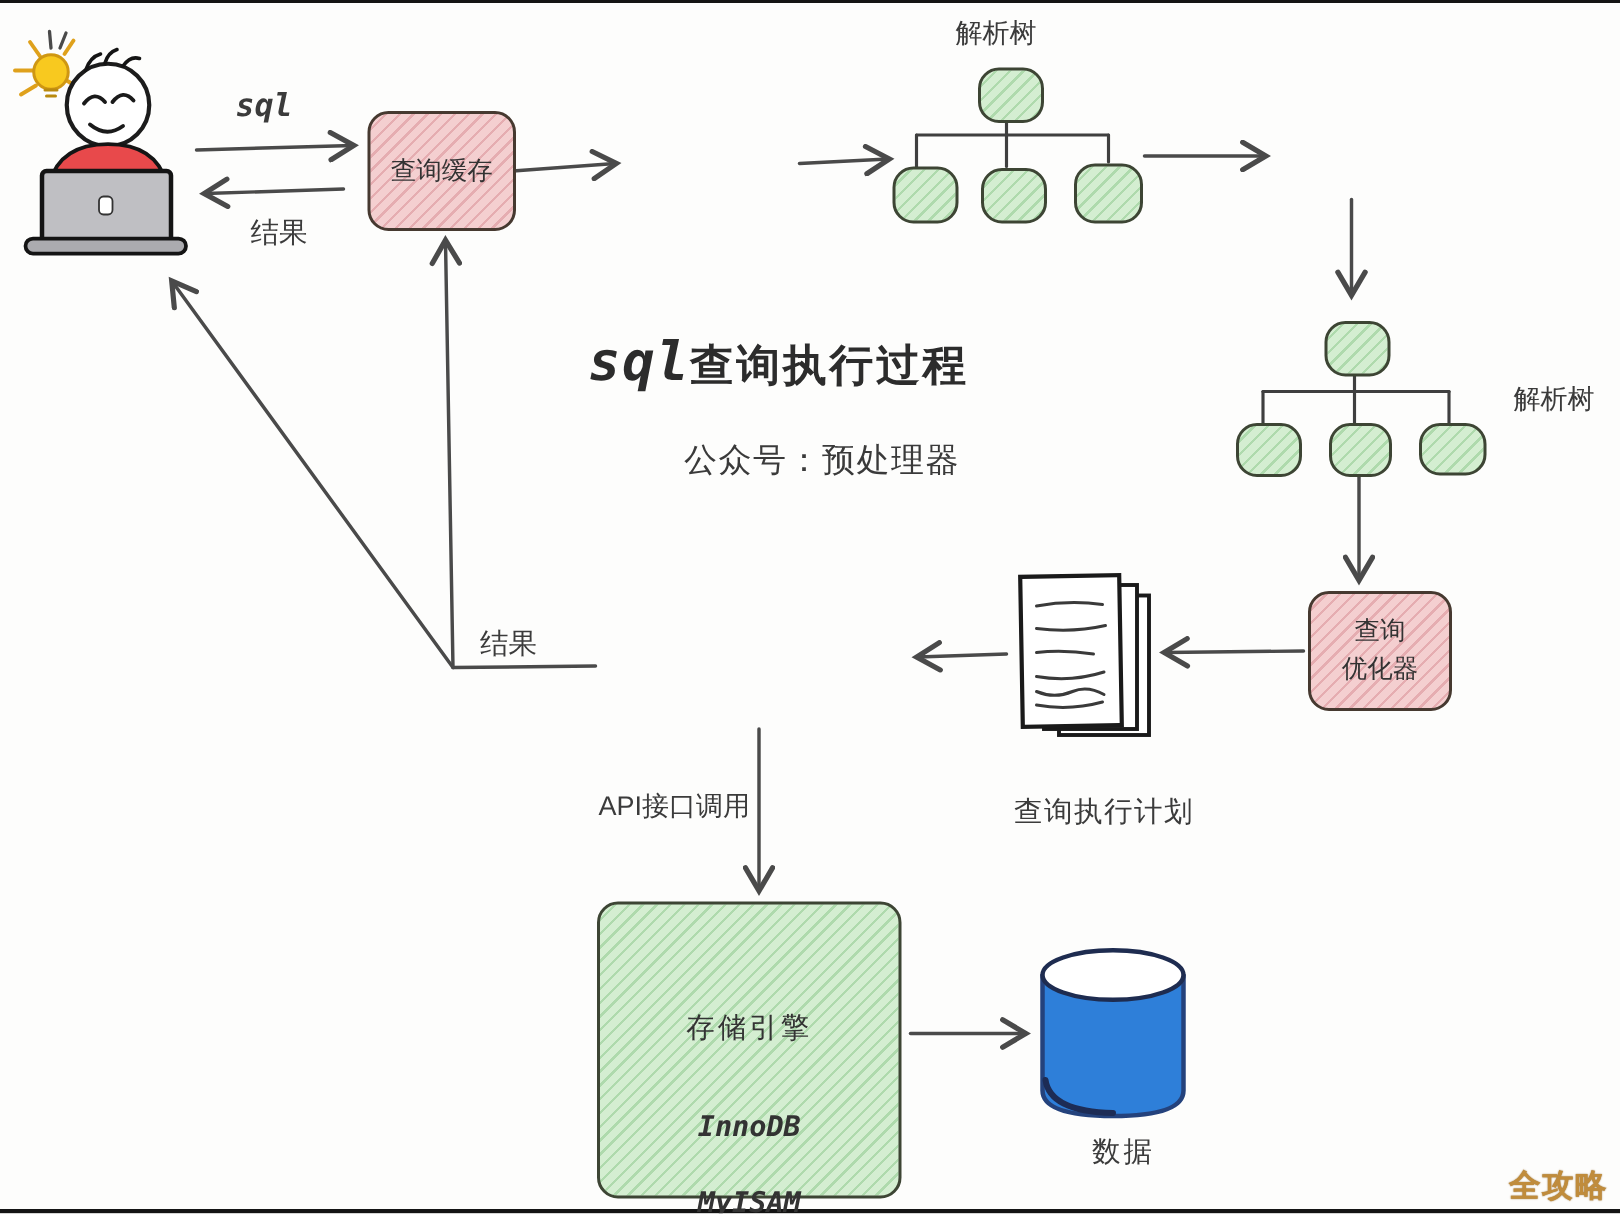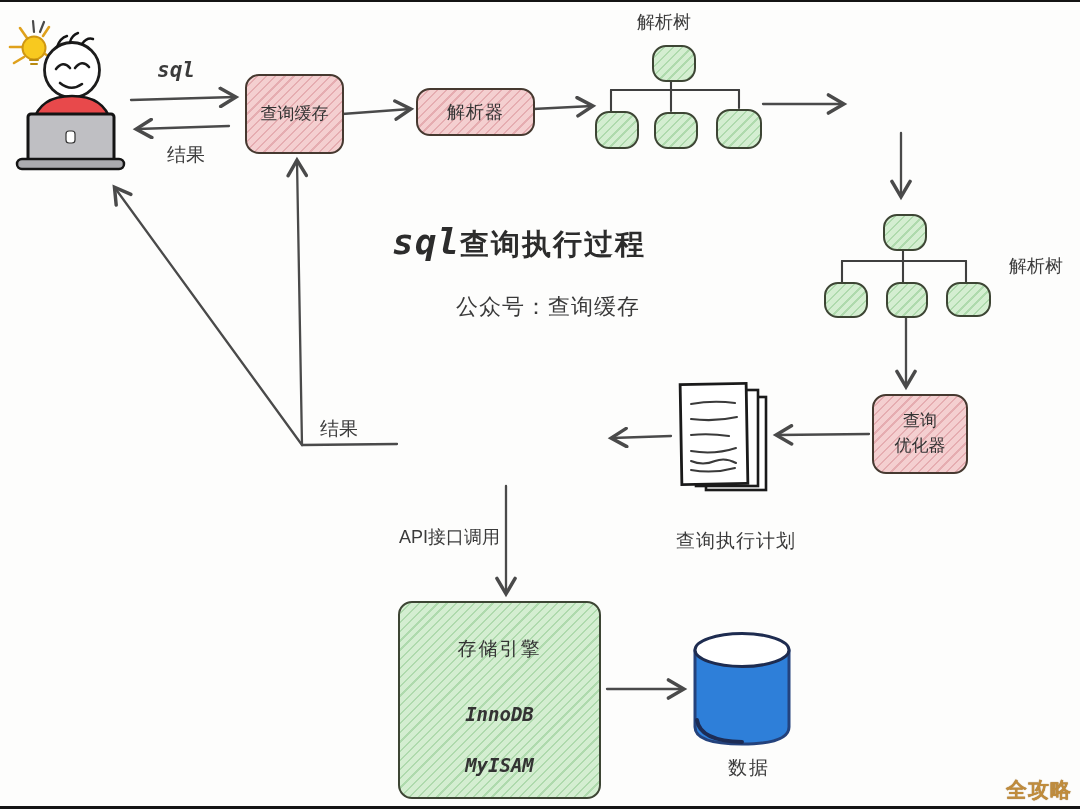--- a/index.html
+++ b/index.html
@@ -36,21 +36,21 @@
   .hand{font-style:italic;font-family:"DejaVu Sans Mono","Liberation Mono",monospace;}
   #title{position:absolute;z-index:2;left:392px;top:221px;white-space:nowrap;color:#2c2c2c;}
   #title .en{font-size:36px;font-weight:600;font-style:italic;font-family:"DejaVu Sans Mono",monospace;letter-spacing:1px;}
   #title .zh{font-size:29px;font-weight:600;letter-spacing:2px;}
   #subtitle{position:absolute;z-index:2;left:456px;top:292px;font-size:22px;letter-spacing:1px;color:#3a3a3a;}
   #watermark{
     position:absolute;z-index:3;left:1006px;top:776px;font-size:21px;font-weight:900;
     color:#c08c3c;letter-spacing:1px;text-shadow:0 0 1px #8e6526;
   }
   .engine-label{font-size:20px;letter-spacing:2px;}
-  .storage-title{font-size:19px;letter-spacing:2px;margin-bottom:26px;}
+  .storage-title{font-size:19px;letter-spacing:2px;margin-bottom:26px;margin-top:37px;}
   .storage-sub{font-size:19px;font-weight:700;margin:12px 0;}
 </style>
 </head>
 <body>
 
 <div id="canvas">
   <div class="edge top"></div>
   <div class="edge bottom"></div>
 
   <svg class="layer" width="1080" height="809" viewBox="0 0 1080 809">
@@ -139,23 +139,20 @@
     <g>
       <path d="M695,651 L695,727 Q695,744 742,744 Q789,744 789,727 L789,651 Z" fill="#2e7fd9" stroke="#24427c" stroke-width="3"></path>
       <path d="M697,720 Q700,741 742,742" fill="none" stroke="#1d2c55" stroke-width="4" stroke-linecap="round"></path>
       <ellipse cx="742" cy="650" rx="47" ry="16.5" fill="#ffffff" stroke="#1e2c50" stroke-width="3"></ellipse>
     </g>
   </svg>
 
   <div class="node pink" style="left:245px;top:74px;width:95px;height:76px;font-size:17px;">
     <span>查询缓存</span>
   </div>
-  <div class="node pink" style="left:416px;top:88px;width:115px;height:44px;font-size:18px;letter-spacing:1px;">
-    <span>解析器</span>
-  </div>
   <div class="node pink" style="left:872px;top:394px;width:92px;height:76px;font-size:17px;">
     <span>查询</span>
     <span>优化器</span>
   </div>
 
   <div class="node green treebox" style="left:652px;top:45px;width:40px;height:33px;"></div>
   <div class="node green treebox" style="left:595px;top:111px;width:40px;height:34px;"></div>
   <div class="node green treebox" style="left:654px;top:112px;width:40px;height:33px;"></div>
   <div class="node green treebox" style="left:716px;top:109px;width:42px;height:36px;"></div>
 
@@ -166,21 +163,21 @@
 
   <div class="node green" style="left:398px;top:601px;width:203px;height:198px;justify-content:flex-start;padding-top:32px;box-sizing:border-box;">
     <span class="storage-title">存储引擎</span>
     <span class="storage-sub hand">InnoDB</span>
     <span class="storage-sub hand">MyISAM</span>
   </div>
 
   <div id="title">
     <span class="en">sql</span><span class="zh">查询执行过程</span>
   </div>
-  <div id="subtitle">公众号：查询缓存</div>
+  <div id="subtitle">公众号：预处理器</div>
 
   <div class="lbl hand" style="left:157px;top:58px;font-size:21px;font-weight:700;">sql</div>
   <div class="lbl" style="left:167px;top:142px;font-size:19px;">结果</div>
   <div class="lbl" style="left:637px;top:10px;font-size:18px;">解析树</div>
   <div class="lbl" style="left:1009px;top:254px;font-size:18px;">解析树</div>
   <div class="lbl" style="left:320px;top:416px;font-size:19px;">结果</div>
   <div class="lbl" style="left:676px;top:528px;font-size:19px;letter-spacing:1px;">查询执行计划</div>
   <div class="lbl" style="left:399px;top:525px;font-size:18px;">API接口调用</div>
   <div class="lbl" style="left:728px;top:755px;font-size:19px;letter-spacing:2px;text-align:center;">数据</div>
   <div id="watermark">全攻略</div>

